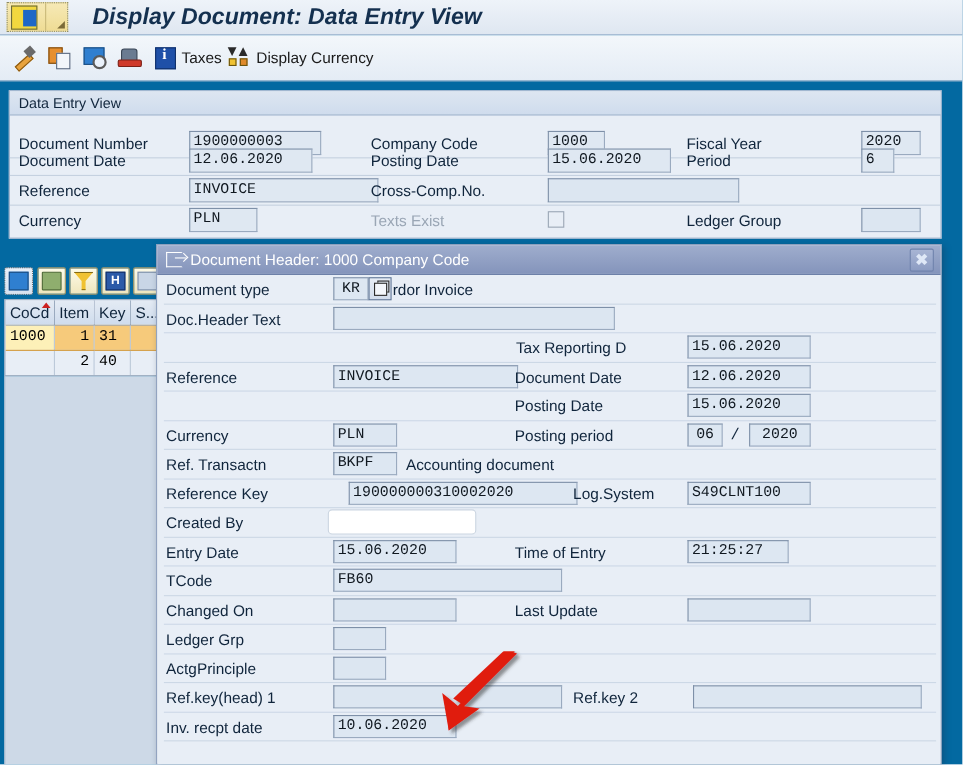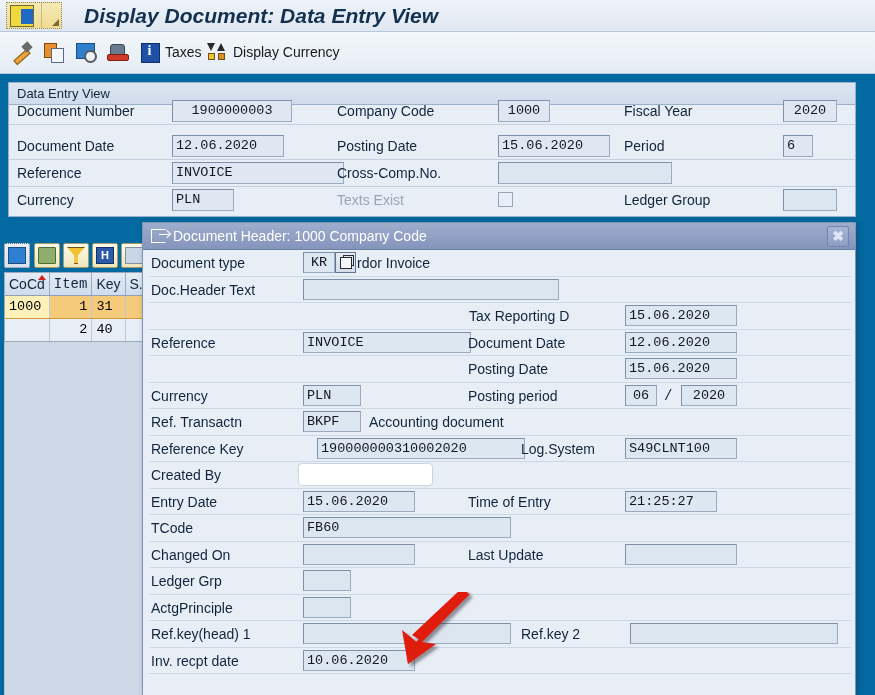--- a/index.html
+++ b/index.html
@@ -322,21 +322,21 @@
         <span class="b b1"></span>
           <span class="b b2"></span>
       </span>
       <span>Display Currency</span>
     </div>
   </div>
 
   <div class="panel">
     <div class="panel-head">Data Entry View</div>
 
-    <div class="grid-row underline" style="top:15px; width:846px;text-align:center;">
+    <div class="grid-row underline" style="top:34px; width:846px;">
       <div class="lbl" style="left:8px;">Document Number</div>
       <div class="fld" style="left:163px; top:2px; width:120px;">1900000003</div>
       <div class="lbl" style="left:328px;">Company Code</div>
       <div class="fld" style="left:489px; top:2px; width:52px;">1000</div>
       <div class="lbl" style="left:615px;">Fiscal Year</div>
       <div class="fld" style="left:774px; top:2px; width:54px;">2020</div>
     </div>
 
     <div class="grid-row underline" style="top:50px; width:846px;">
       <div class="lbl" style="left:8px;">Document Date</div>
@@ -383,21 +383,21 @@
   </div>
 
   <div class="tablewrap">
     <table class="alv">
       <thead>
         <tr>
           <th style="width:48px;">
             <span>CoCd</span>
             <span class="sortmark"></span>
           </th>
-          <th style="width:38px;font-family:Liberation Mono, monospace;">Item</th>
+          <th style="width:38px;">Item</th>
           <th style="width:30px;">Key</th>
           <th style="width:24px;">S...</th>
         </tr>
       </thead>
       <tbody>
         <tr class="sel">
           <td class="key0">1000</td>
           <td class="num">1</td>
           <td>31</td>
           <td></td>

